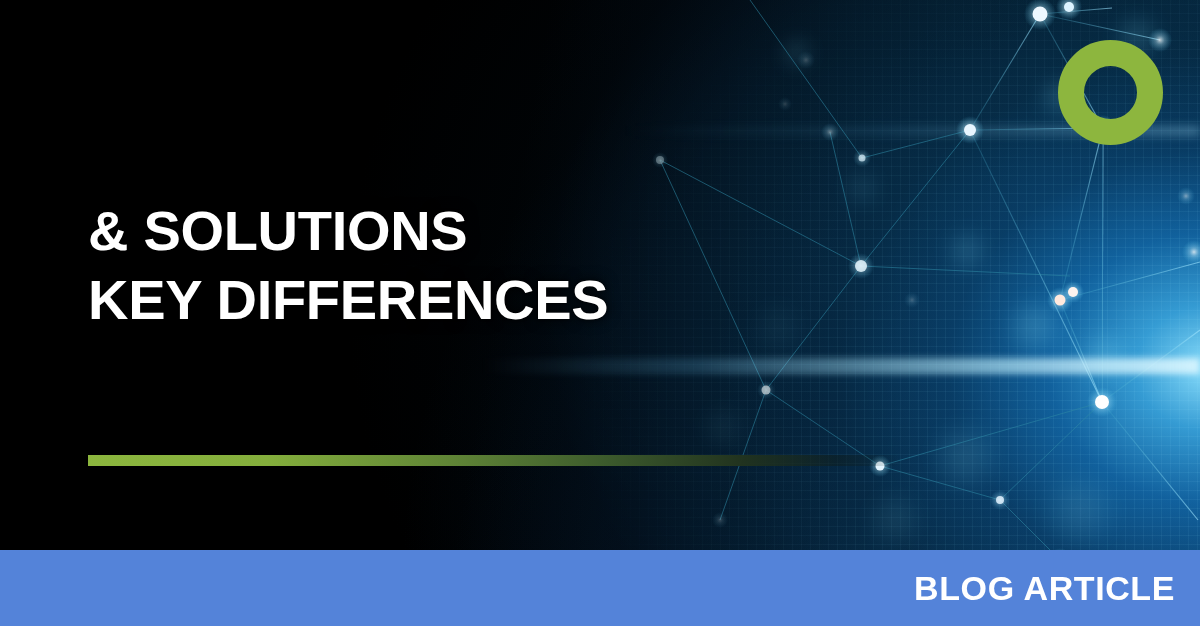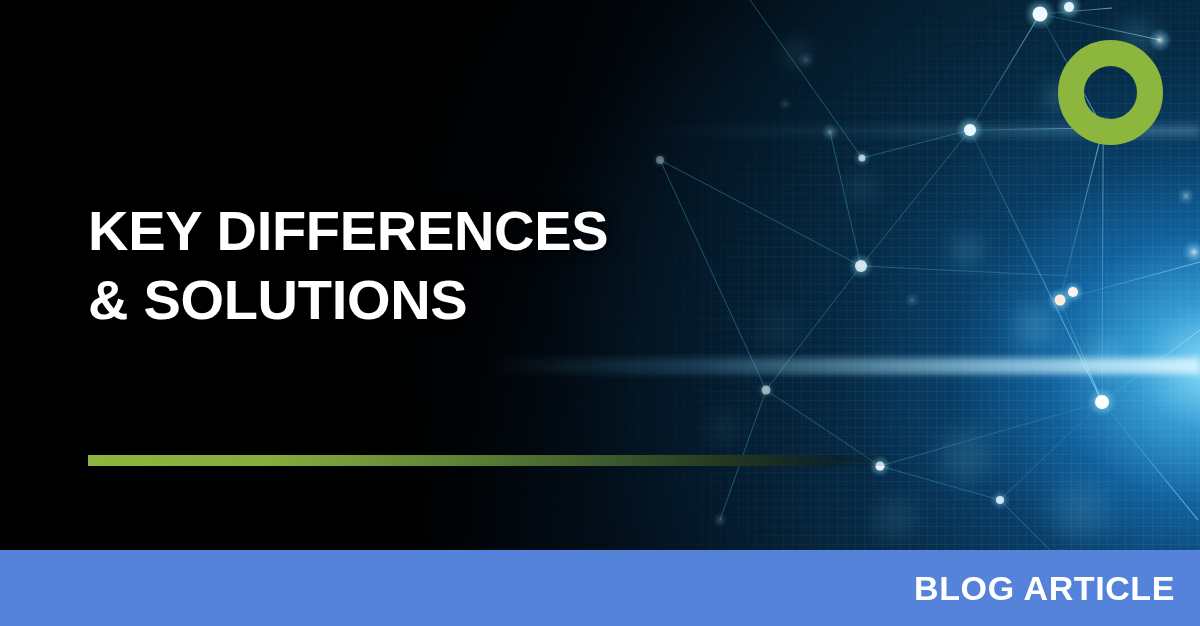--- a/index.html
+++ b/index.html
@@ -272,22 +272,22 @@
         <circle cx="785" cy="104" r="7" fill="url(#nodeGlow)" opacity=".18"></circle>
       </g>
     </svg>
 
     <div class="bg-streak"></div>
   </div>
 
   <div class="logo-ring"></div>
 
   <div class="headline">
+    <div class="line-main">&amp; SOLUTIONS</div>
     <div class="line-main">KEY DIFFERENCES</div>
-    <div class="line-main">&amp; SOLUTIONS</div>
   </div>
 
   <div class="divider"></div>
 
   <div class="banner">
     <div class="banner-label">BLOG ARTICLE</div>
   </div>
 
 </div>
 

